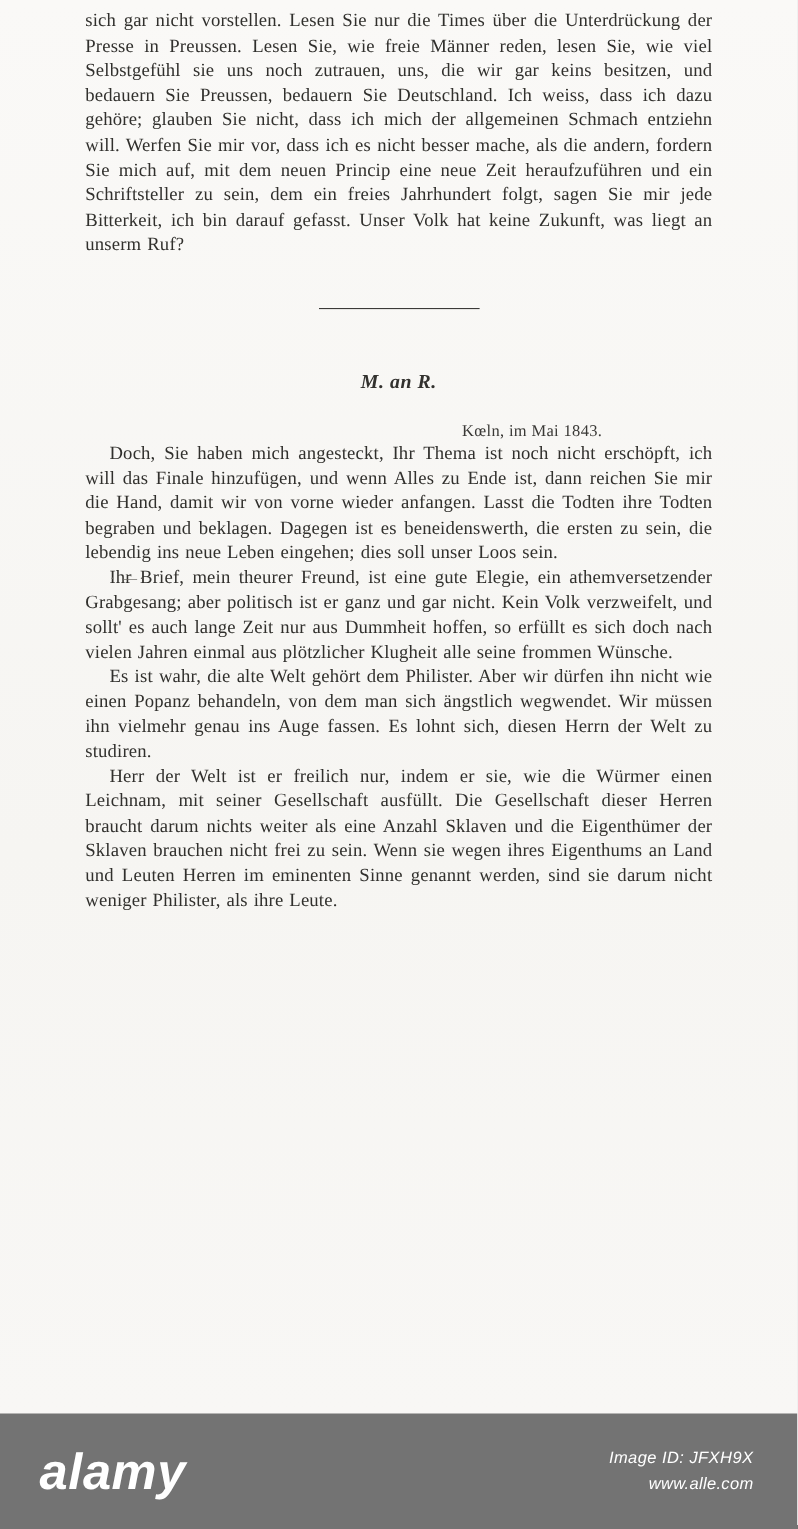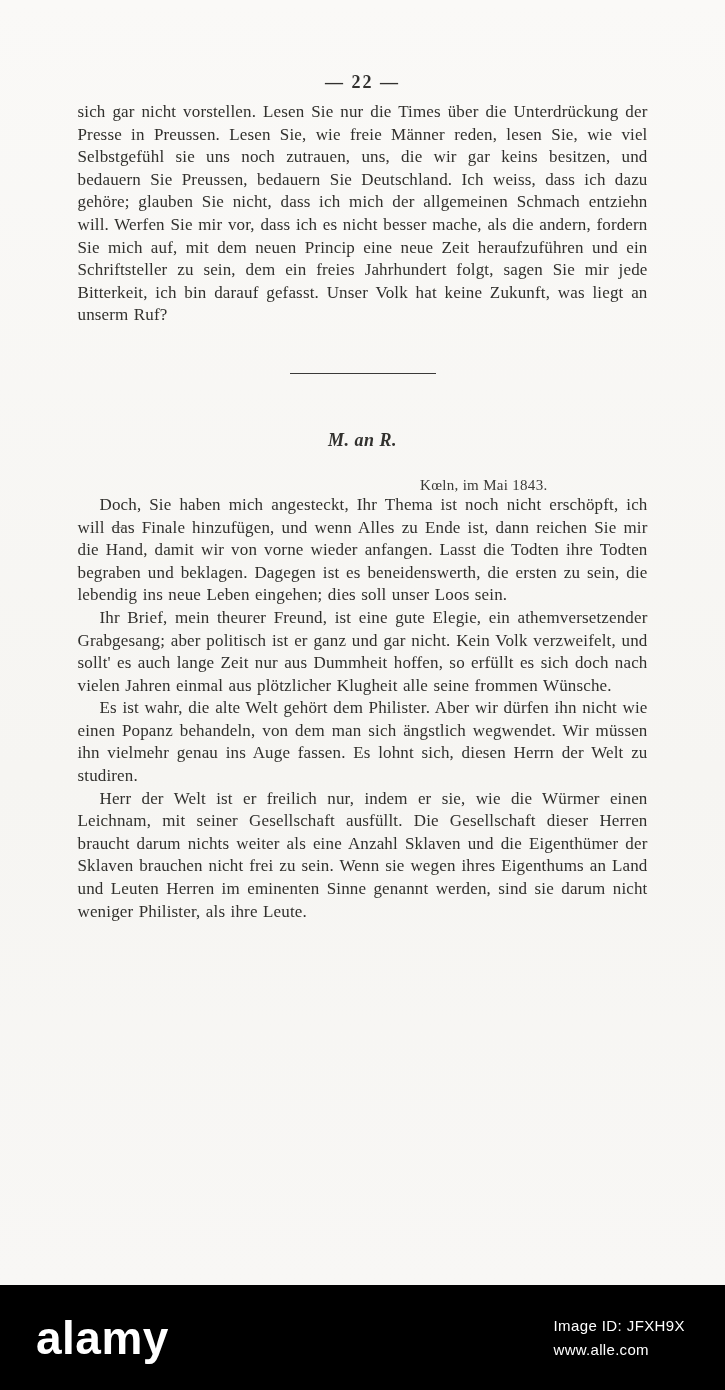--- a/index.html
+++ b/index.html
@@ -75,51 +75,51 @@
     font-size: 13px;
     color: #6b6a66;
     letter-spacing: 2px;
   }
   .footer-bar {
     position: absolute;
     left: 0;
     bottom: 0;
     width: 100%;
     height: 105px;
-    background: #000000;
+    background: #737373;
     display: flex;
     align-items: center;
     justify-content: space-between;
     padding: 0 40px 0 36px;
     font-family: "Liberation Sans", "DejaVu Sans", sans-serif;
+    font-style: italic;
   }
   .brand-logo {
     color: #ffffff;
     font-size: 46px;
     font-weight: bold;
     letter-spacing: 0.5px;
     line-height: 1;
   }
   .footer-meta {
-    text-align: left;
+    text-align: right;
     color: #ffffff;
     font-size: 15px;
     line-height: 1.6;
   }
   .footer-meta .image-id { letter-spacing: 0.4px; }
   .footer-meta .site-url { letter-spacing: 0.3px; }
 </style>
 </head>
 <body>
 
 <div class="frame">
 
   <div class="scan-area">
 
-    <div class="page-number">— 22 —</div>
 
     <div class="text-block">
 
       <p class="para">sich gar nicht vorstellen. Lesen Sie nur die Times über die Unterdrückung der Presse in Preussen. Lesen Sie, wie freie Männer reden, lesen Sie, wie viel Selbstgefühl sie uns noch zutrauen, uns, die wir gar keins besitzen, und bedauern Sie Preussen, bedauern Sie Deutschland. Ich weiss, dass ich dazu gehöre; glauben Sie nicht, dass ich mich der allgemeinen Schmach entziehn will. Werfen Sie mir vor, dass ich es nicht besser mache, als die andern, fordern Sie mich auf, mit dem neuen Princip eine neue Zeit heraufzuführen und ein Schriftsteller zu sein, dem ein freies Jahrhundert folgt, sagen Sie mir jede Bitterkeit, ich bin darauf gefasst. Unser Volk hat keine Zukunft, was liegt an unserm Ruf?</p>
 
       <hr class="section-divider">
 
       <div class="section-heading">M. an R.</div>
 
       <div class="dateline">Kœln, im Mai 1843.</div>

